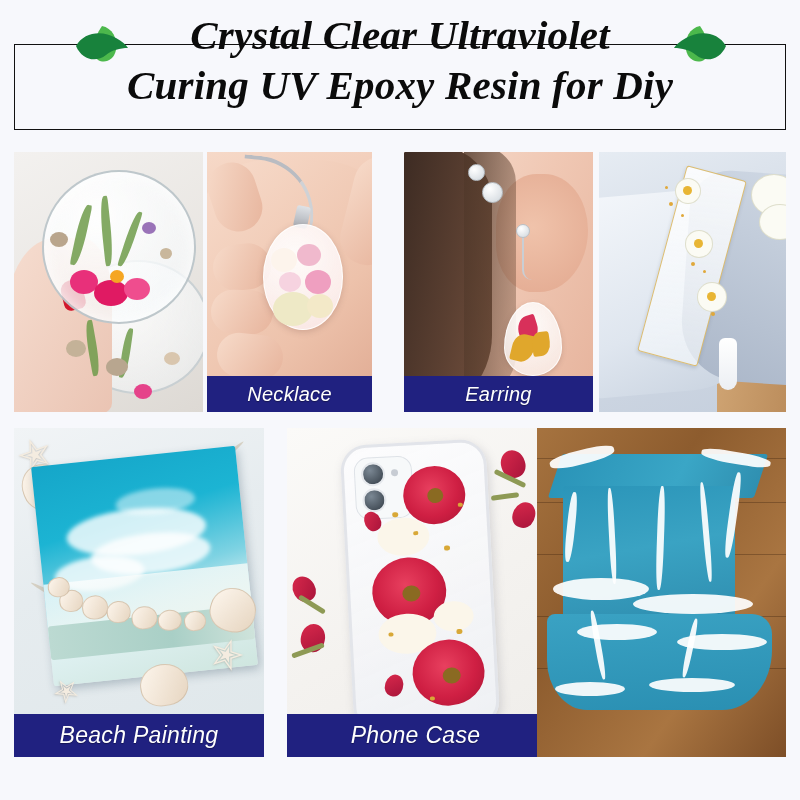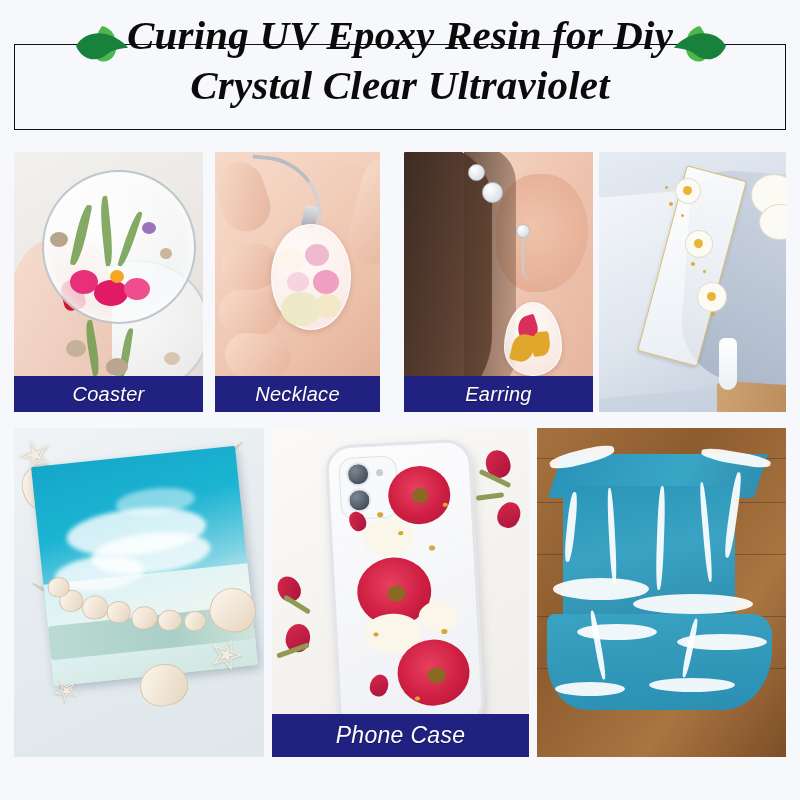--- a/index.html
+++ b/index.html
@@ -87,29 +87,29 @@
     align-items: center;
     justify-content: center;
     text-shadow: 0 1px 1px rgba(0,0,0,0.35);
     letter-spacing: 0.3px;
   }
 
   
   .r1 { top: 152px; height: 260px; }
   .r1 .card-label { height: 36px; font-size: 20px; }
   .c1 { left: 14px;  width: 189px; }
-  .c2 { left: 215px; width: 165px; }
+  .c2 { left: 207px; width: 165px; }
   .c3 { left: 404px; width: 189px; }
   .c4 { left: 599px; width: 187px; }
 
   
   .r2 { top: 428px; height: 329px; }
   .r2 .card-label { height: 43px; font-size: 23px; }
   .d1 { left: 14px;  width: 250px; }
-  .d2 { left: 272px; width: 257px; }
+  .d2 { left: 287px; width: 257px; }
   .d3 { left: 537px; width: 249px; }
 
   
   .scene { position:absolute; inset:0; }
 
   
   .sc-coaster { background: linear-gradient(150deg,#f3f1ef 0%,#e9e6e2 55%,#ddd9d4 100%); }
   .coaster-disc {
     position:absolute; left:28px; top:18px; width:150px; height:150px;
     border-radius:50%; background: radial-gradient(circle at 35% 30%, rgba(255,255,255,.95), rgba(240,245,248,.6));
@@ -242,22 +242,22 @@
   .wstreak { position:absolute; background: rgba(255,255,255,.92); border-radius:40%; }
 </style>
 </head>
 <body>
 
 <div class="page">
 
   <div class="title-block"></div>
 
   <div class="title-text">
+    <span class="title-line">Crystal Clear Ultraviolet</span>
     <span class="title-line">Curing UV Epoxy Resin for Diy</span>
-    <span class="title-line">Crystal Clear Ultraviolet</span>
   </div>
 
   <div class="leaf leaf-left">
     <svg viewBox="0 0 58 46" width="58" height="46">
       <path d="M30 4 C40 6 46 16 44 28 C42 38 33 42 26 38 C20 34 20 18 30 4 Z" fill="#4cb84c"></path>
       <path d="M4 24 C12 10 30 8 44 16 C50 19 54 23 56 26 C48 26 40 28 34 33 C24 41 10 38 4 24 Z" fill="#18823c"></path>
     </svg>
   </div>
   <div class="leaf leaf-right">
     <svg viewBox="0 0 58 46" width="58" height="46">
@@ -284,21 +284,20 @@
         <div class="fl" style="left:128px;top:70px;width:14px;height:12px;background:#9a73b8;"></div>
         <div class="fl" style="left:146px;top:96px;width:12px;height:11px;background:#c9b79c;"></div>
         <div class="fern" style="left:74px;top:168px;width:9px;height:56px;transform:rotate(-10deg);"></div>
         <div class="fern" style="left:108px;top:176px;width:8px;height:50px;transform:rotate(8deg);"></div>
         <div class="fl" style="left:52px;top:188px;width:20px;height:17px;background:#c4b298;"></div>
         <div class="fl" style="left:92px;top:206px;width:22px;height:18px;background:#b8a68f;"></div>
         <div class="fl" style="left:120px;top:232px;width:18px;height:15px;background:#e5438a;"></div>
         <div class="fl" style="left:150px;top:200px;width:16px;height:13px;background:#d9c6ae;"></div>
       </div>
     </div>
-    <div class="card-label">Coaster</div>
   </div>
 
   <div class="card r1 c2">
     <div class="card-photo">
       <div class="scene sc-neck">
         <div class="palm"></div>
         <div class="finger" style="left:4px;top:10px;width:48px;height:70px;transform:rotate(-18deg);"></div>
         <div class="finger" style="left:6px;top:92px;width:58px;height:46px;transform:rotate(-6deg);"></div>
         <div class="finger" style="left:4px;top:138px;width:62px;height:44px;transform:rotate(2deg);"></div>
         <div class="finger" style="left:10px;top:182px;width:66px;height:44px;transform:rotate(6deg);"></div>
@@ -383,20 +382,21 @@
           <div class="shell" style="left:110px;top:156px;width:22px;height:19px;"></div>
           <div class="shell" style="left:136px;top:160px;width:20px;height:18px;"></div>
           <div class="shell" style="left:4px;top:112px;width:20px;height:18px;"></div>
         </div>
         <div class="shell" style="left:196px;top:160px;width:44px;height:42px;transform:rotate(16deg);"></div>
         <div class="starfish" style="left:196px;top:206px;transform:rotate(18deg);">✭</div>
         <div class="shell" style="left:126px;top:236px;width:46px;height:40px;transform:rotate(-10deg);"></div>
         <div class="starfish" style="left:40px;top:248px;font-size:30px;transform:rotate(40deg);">✭</div>
       </div>
     </div>
+    <div class="card-label">Beach Painting</div>
   </div>
 
   <div class="card r2 d2">
     <div class="card-photo">
       <div class="scene sc-phone">
         <div class="phone">
           <div class="cam-island">
             <div class="cam" style="left:6px;top:4px;"></div>
             <div class="cam" style="left:6px;top:30px;"></div>
             <div style="position:absolute;left:36px;top:12px;width:7px;height:7px;border-radius:50%;background:#c7ccd3;"></div>

